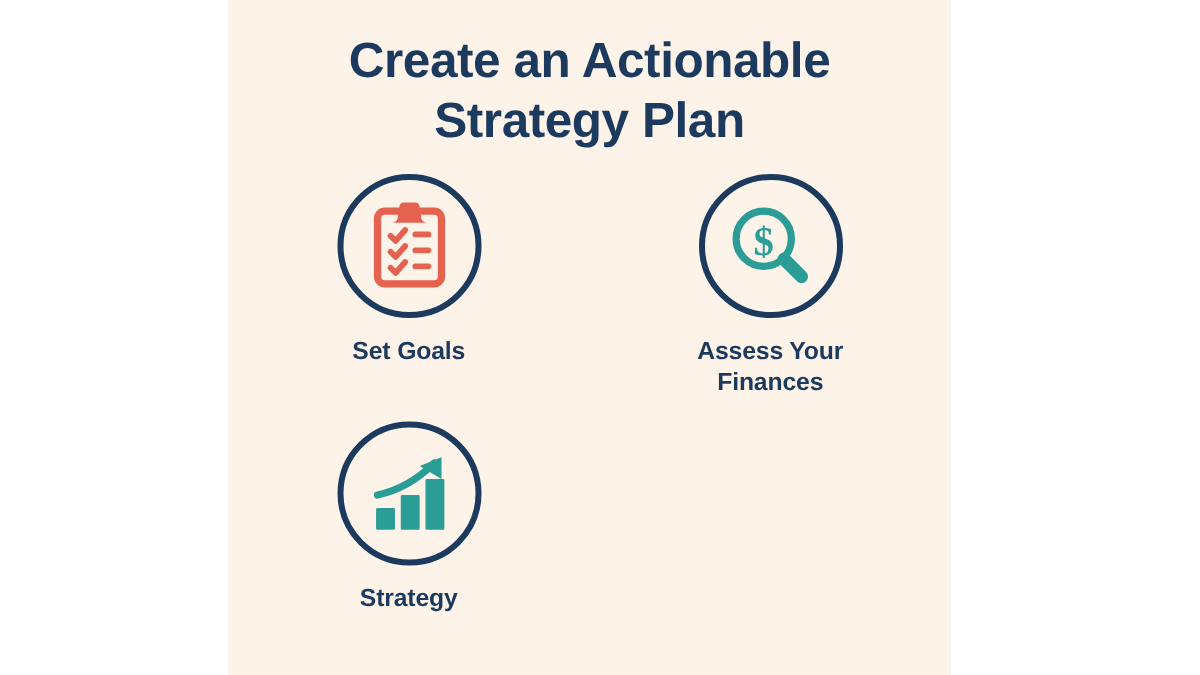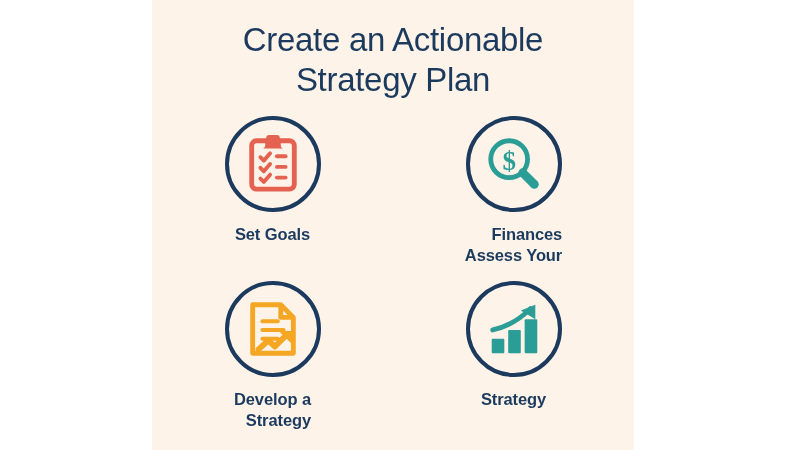--- a/index.html
+++ b/index.html
@@ -28,21 +28,21 @@
     background: #fdf3e9;
   }
   #title {
     position: absolute;
     left: 0;
     top: 20px;
     width: 482px;
     text-align: center;
     color: #1b3a5e;
     font-size: 33px;
-    font-weight: normal;
+    font-weight: bold;
     line-height: 1.22;
     letter-spacing: -0.3px;
   }
   #title .line {
     display: block;
   }
   #grid {
     position: absolute;
     left: 0;
     top: 112px;
@@ -79,21 +79,20 @@
     margin-top: 12px;
     text-align: center;
     color: #1b3a5e;
     font-size: 16.5px;
     font-weight: bold;
     line-height: 1.25;
     letter-spacing: -0.1px;
   }
   .cap .l {
     display: block;
-    text-align: right;
   }
 </style>
 </head>
 <body>
 
 <div id="canvas">
   <div id="panel">
 
     <div id="title">
       <span class="line">Create an Actionable</span>
@@ -127,44 +126,25 @@
         <div class="ring">
           <span>
             <svg width="62" height="62" viewBox="0 0 64 64">
               <circle cx="27" cy="27" r="19" fill="none" stroke="#2a9d96" stroke-width="5"></circle>
               <path d="M41 41 L53 53" stroke="#2a9d96" stroke-width="9" stroke-linecap="round"></path>
               <text x="27" y="38" text-anchor="middle" font-family="Liberation Serif, serif" font-size="28" font-weight="bold" fill="#2a9d96">$</text>
             </svg>
           </span>
         </div>
         <div class="cap">
+          <span class="l">Assess Your</span>
           <span class="l">Finances</span>
-          <span class="l">Assess Your</span>
         </div>
       </div>
 
-      <div class="cell">
-        <div class="ring">
-          <span>
-            <svg width="62" height="62" viewBox="0 0 64 64">
-              <path d="M11 7 h29 l13 13 v37 h-42 z" fill="none" stroke="#f5a623" stroke-width="5" stroke-linejoin="round"></path>
-              <path d="M40 7 v13 h13" fill="none" stroke="#f5a623" stroke-width="5" stroke-linejoin="round"></path>
-              <rect x="19" y="22" width="20" height="4" rx="2" fill="#f5a623"></rect>
-              <rect x="19" y="31" width="26" height="4" rx="2" fill="#f5a623"></rect>
-              <rect x="19" y="40" width="20" height="4" rx="2" fill="#f5a623"></rect>
-              <path d="M17 53 L27 44 L34 50 L47 37" fill="none" stroke="#f5a623" stroke-width="6" stroke-linecap="round" stroke-linejoin="round"></path>
-              <path d="M38 34 h13 v13 z" fill="#f5a623"></path>
-            </svg>
-          </span>
-        </div>
-        <div class="cap">
-          <span class="l">Develop a</span>
-          <span class="l">Strategy</span>
-        </div>
-      </div>
 
       <div class="cell">
         <div class="ring">
           <span>
             <svg width="62" height="62" viewBox="0 0 64 64">
               <rect x="9" y="42" width="13" height="15" rx="1" fill="#2a9d96"></rect>
               <rect x="26" y="33" width="13" height="24" rx="1" fill="#2a9d96"></rect>
               <rect x="43" y="22" width="13" height="35" rx="1" fill="#2a9d96"></rect>
               <path d="M10 33 C24 30 38 22 49 11" fill="none" stroke="#2a9d96" stroke-width="5" stroke-linecap="round"></path>
               <path d="M54 7 L54 22 L39 13 Z" fill="#2a9d96"></path>

